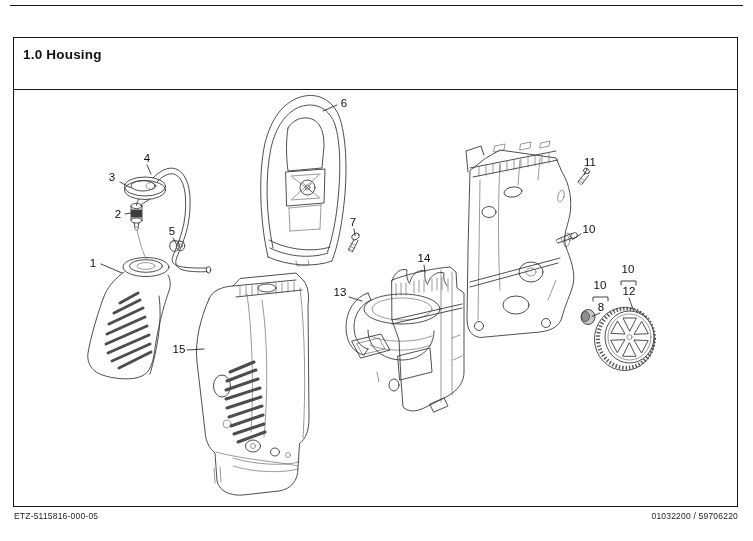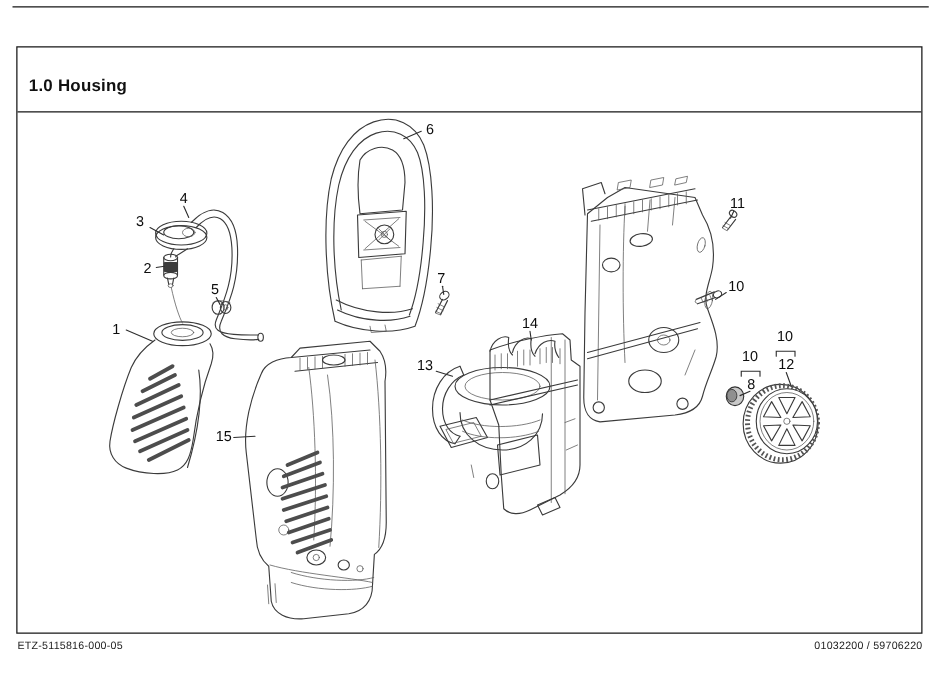--- a/index.html
+++ b/index.html
@@ -7,21 +7,21 @@
     position:relative;width:753px;height:541px;background:#ffffff;
     font-family:"Liberation Sans", sans-serif;color:#111;overflow:hidden;
   }
   .top-rule{position:absolute;left:10px;top:5px;width:733px;border-top:1.6px solid #161616;}
   .frame{
     position:absolute;left:13px;top:37px;width:725px;height:470px;
     border:1.6px solid #161616;box-sizing:border-box;background:#fff;
   }
   .titlebar{
     height:52px;border-bottom:1.4px solid #161616;box-sizing:border-box;
-    display:flex;align-items:center;
+    display:flex;align-items:flex-start;
   }
   .title{font-weight:bold;font-size:13.5px;padding:9px 0 0 9px;letter-spacing:.2px;}
   .art{position:absolute;left:0;top:0;width:753px;height:541px;}
   .footer-left{position:absolute;left:14px;top:511px;font-size:8.5px;color:#1c1c1c;letter-spacing:.2px;}
   .footer-right{position:absolute;right:15px;top:511px;font-size:8.5px;color:#1c1c1c;letter-spacing:.2px;}
   svg .ln{fill:none;stroke:#3b3b3b;stroke-width:0.9;stroke-linecap:round;stroke-linejoin:round;}
   svg .thin{fill:none;stroke:#565656;stroke-width:0.6;stroke-linecap:round;}
   svg .slot{fill:none;stroke:#4d4d4d;stroke-width:3;stroke-linecap:round;}
   svg .lead{fill:none;stroke:#2e2e2e;stroke-width:0.9;stroke-linecap:round;}
   svg .lbl{font-family:"Liberation Sans",sans-serif;font-size:11.5px;fill:#0d0d0d;text-anchor:middle;}

